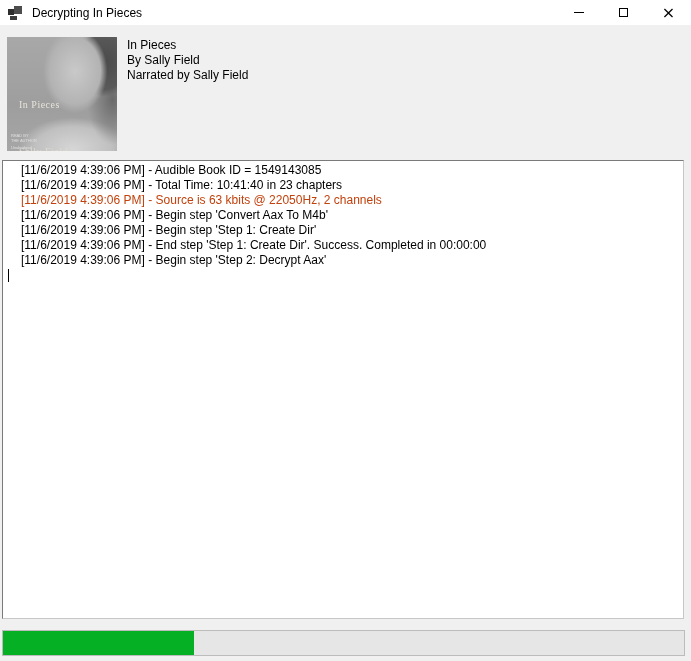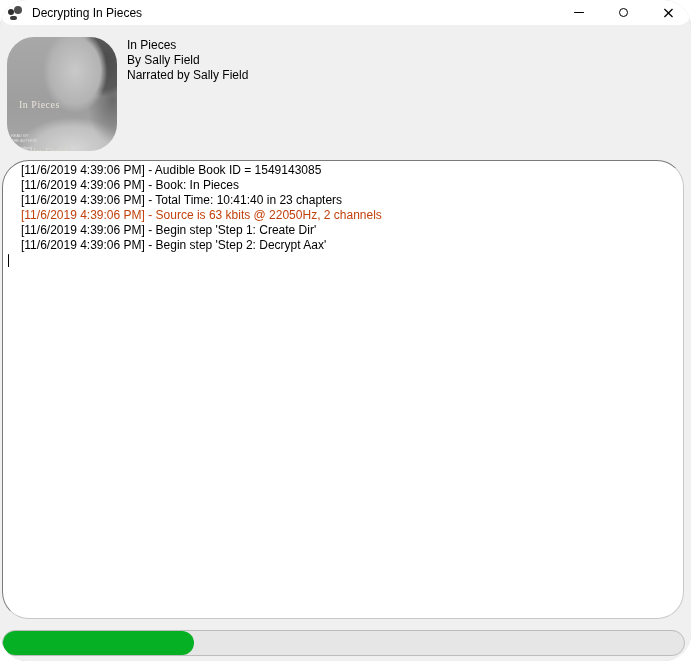--- a/index.html
+++ b/index.html
@@ -1,15 +1,15 @@
 <!DOCTYPE html>
 <html><head>
 <meta charset="utf-8">
 <style>
-  * { margin: 0; padding: 0; box-sizing: border-box; border-radius: 27px; }
+  * { margin: 0; padding: 0; box-sizing: border-box; }
   html, body { background: #ffffff; }
   body { font-family: "Liberation Sans", "DejaVu Sans", sans-serif; }
 
   .window {
     position: relative;
     width: 691px;
     height: 661px;
     background: #f0f0f0;
     overflow: hidden;
     outline: 1px solid #bdbdbd;
@@ -186,24 +186,25 @@
   </div>
 
   <div class="book-info">
     <div>In Pieces</div>
     <div>By Sally Field</div>
     <div>Narrated by Sally Field</div>
   </div>
 
   <div class="log" id="log">
     <div class="log-line">[11/6/2019 4:39:06 PM] - Audible Book ID = 1549143085</div>
-      <div class="log-line">[11/6/2019 4:39:06 PM] - Book: In Pieces</div>
       <div class="log-line">[11/6/2019 4:39:06 PM] - Total Time: 10:41:40 in 23 chapters</div>
       <div class="log-line red">[11/6/2019 4:39:06 PM] - Source is 63 kbits @ 22050Hz, 2 channels</div>
+      <div class="log-line">[11/6/2019 4:39:06 PM] - Begin step 'Convert Aax To M4b'</div>
       <div class="log-line">[11/6/2019 4:39:06 PM] - Begin step 'Step 1: Create Dir'</div>
+      <div class="log-line">[11/6/2019 4:39:06 PM] - End step 'Step 1: Create Dir'. Success. Completed in 00:00:00</div>
       <div class="log-line">[11/6/2019 4:39:06 PM] - Begin step 'Step 2: Decrypt Aax'</div>
       <span class="caret" id="caret"></span>
   </div>
 
   <div class="progressbar">
     <div class="progress-fill" id="progress-fill" style="width: 28%; background: rgb(6, 176, 37);"></div>
   </div>
 
 </div>
 

